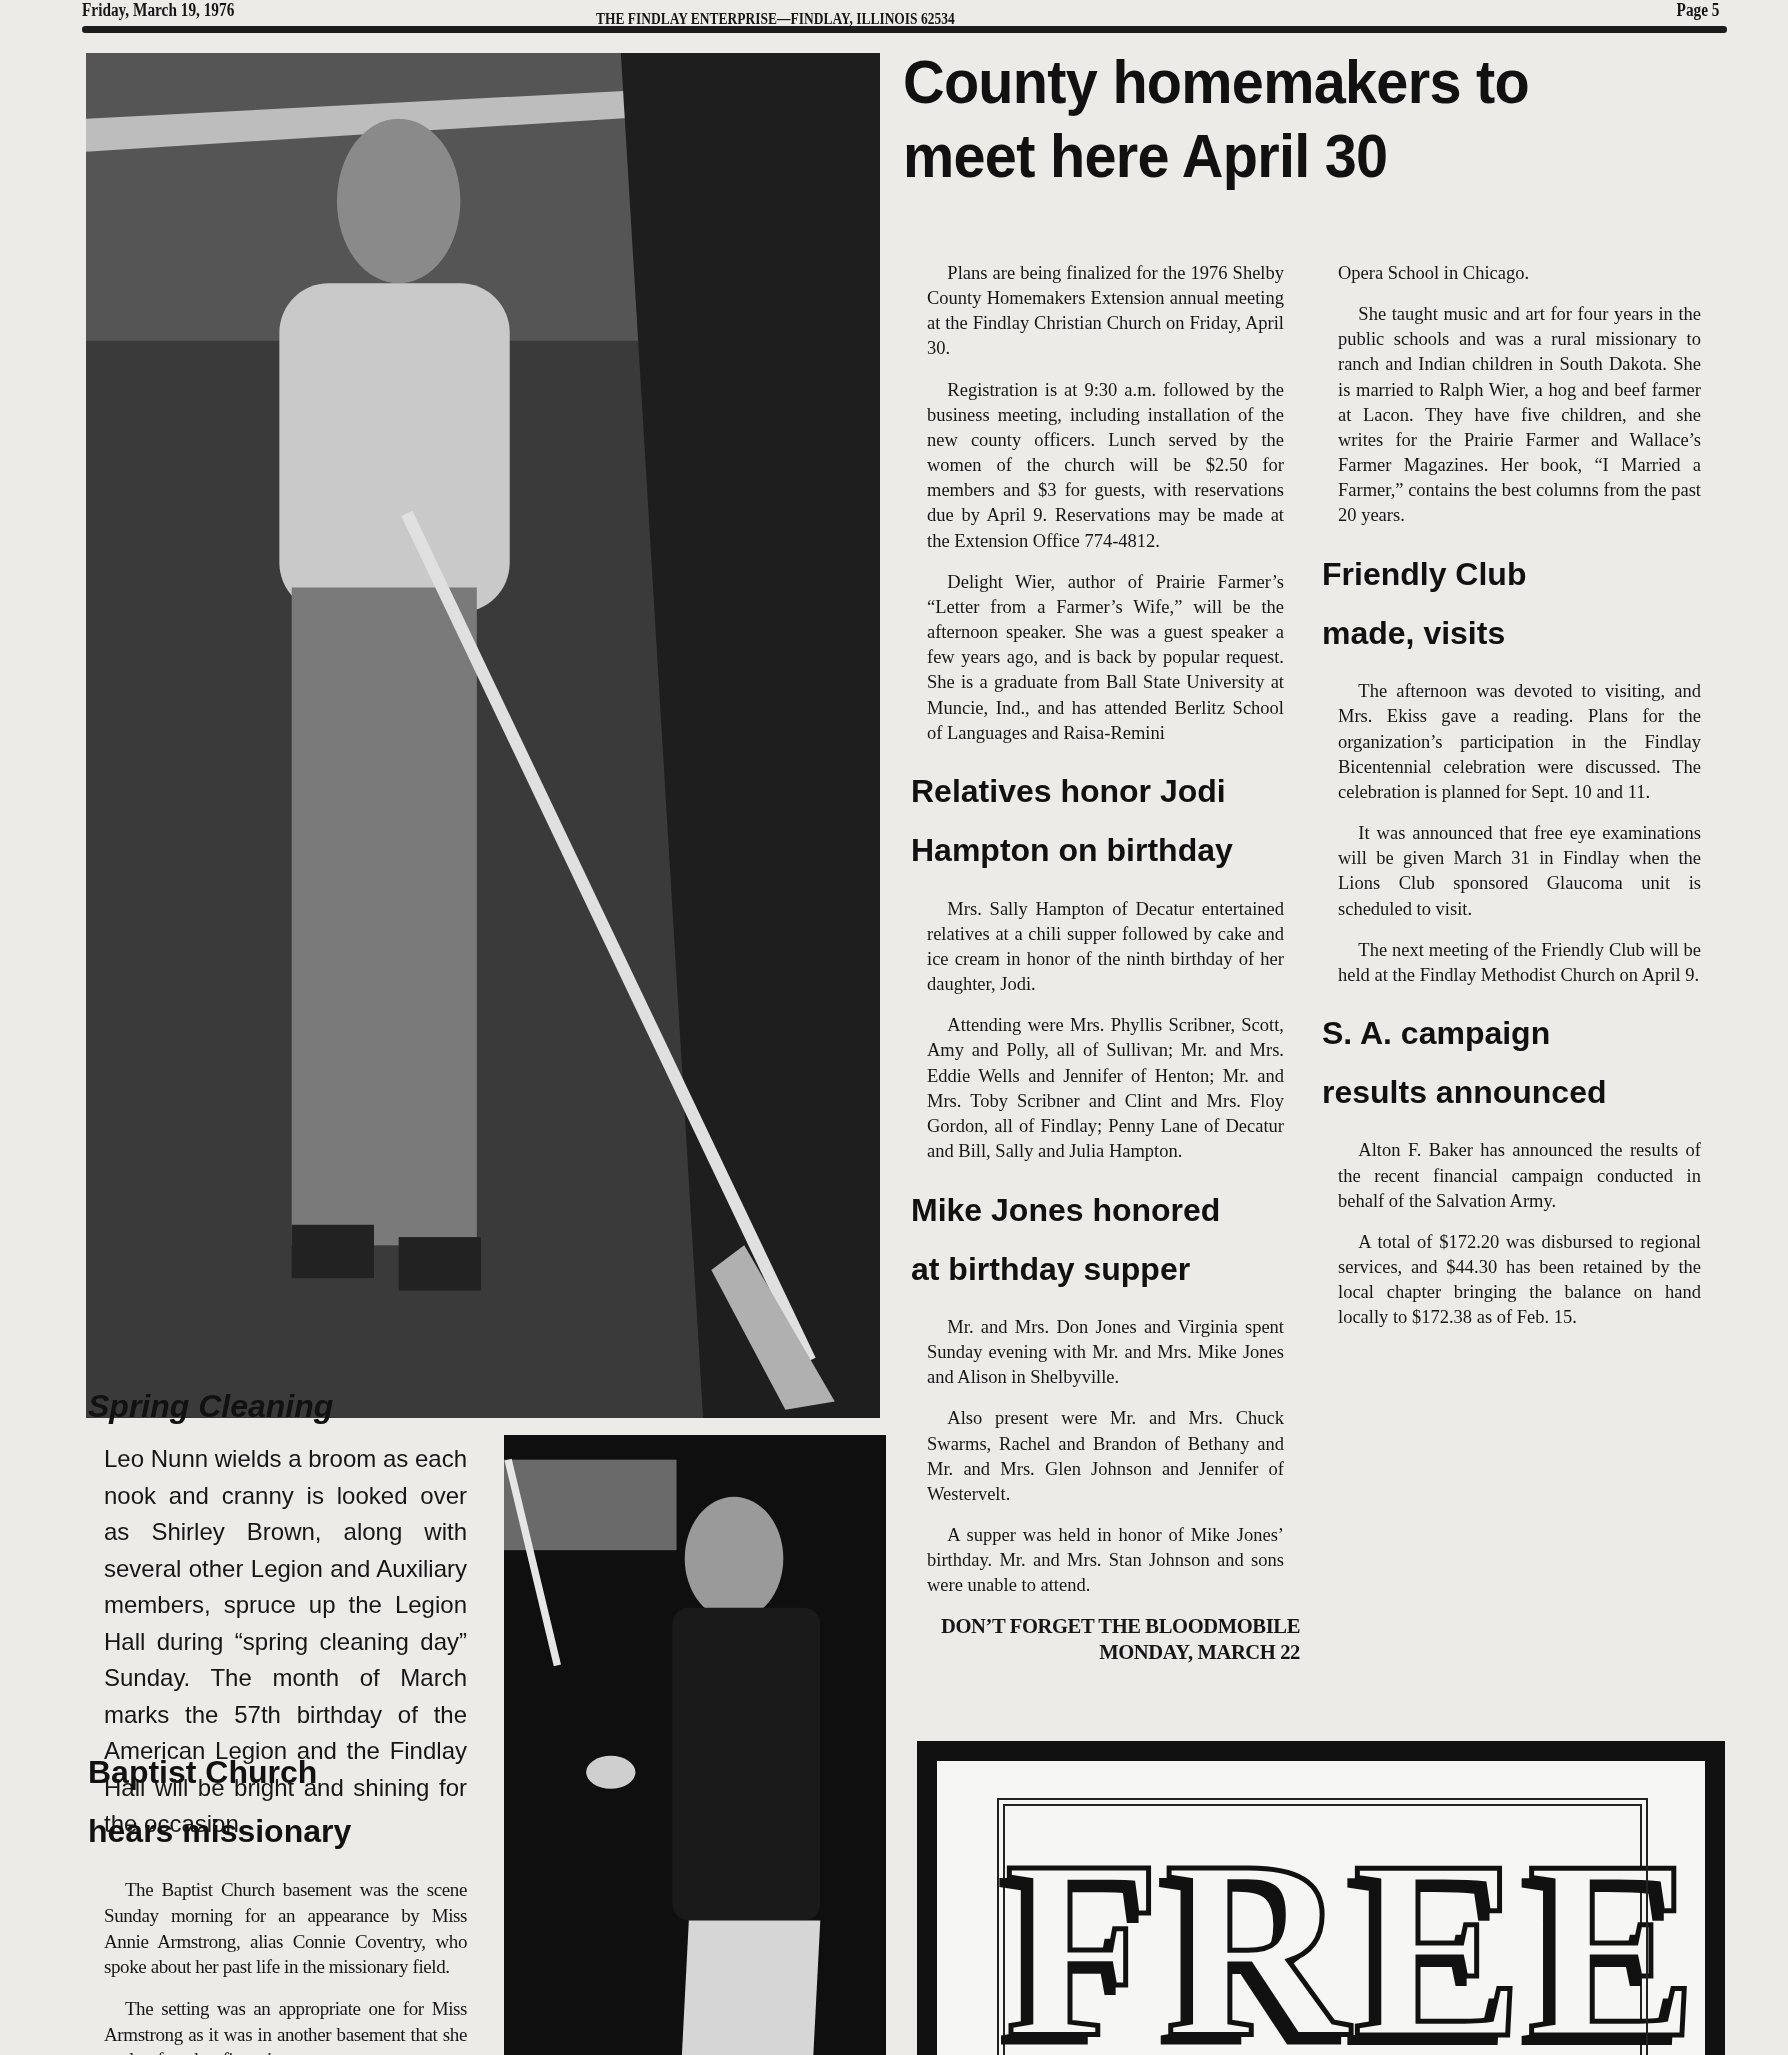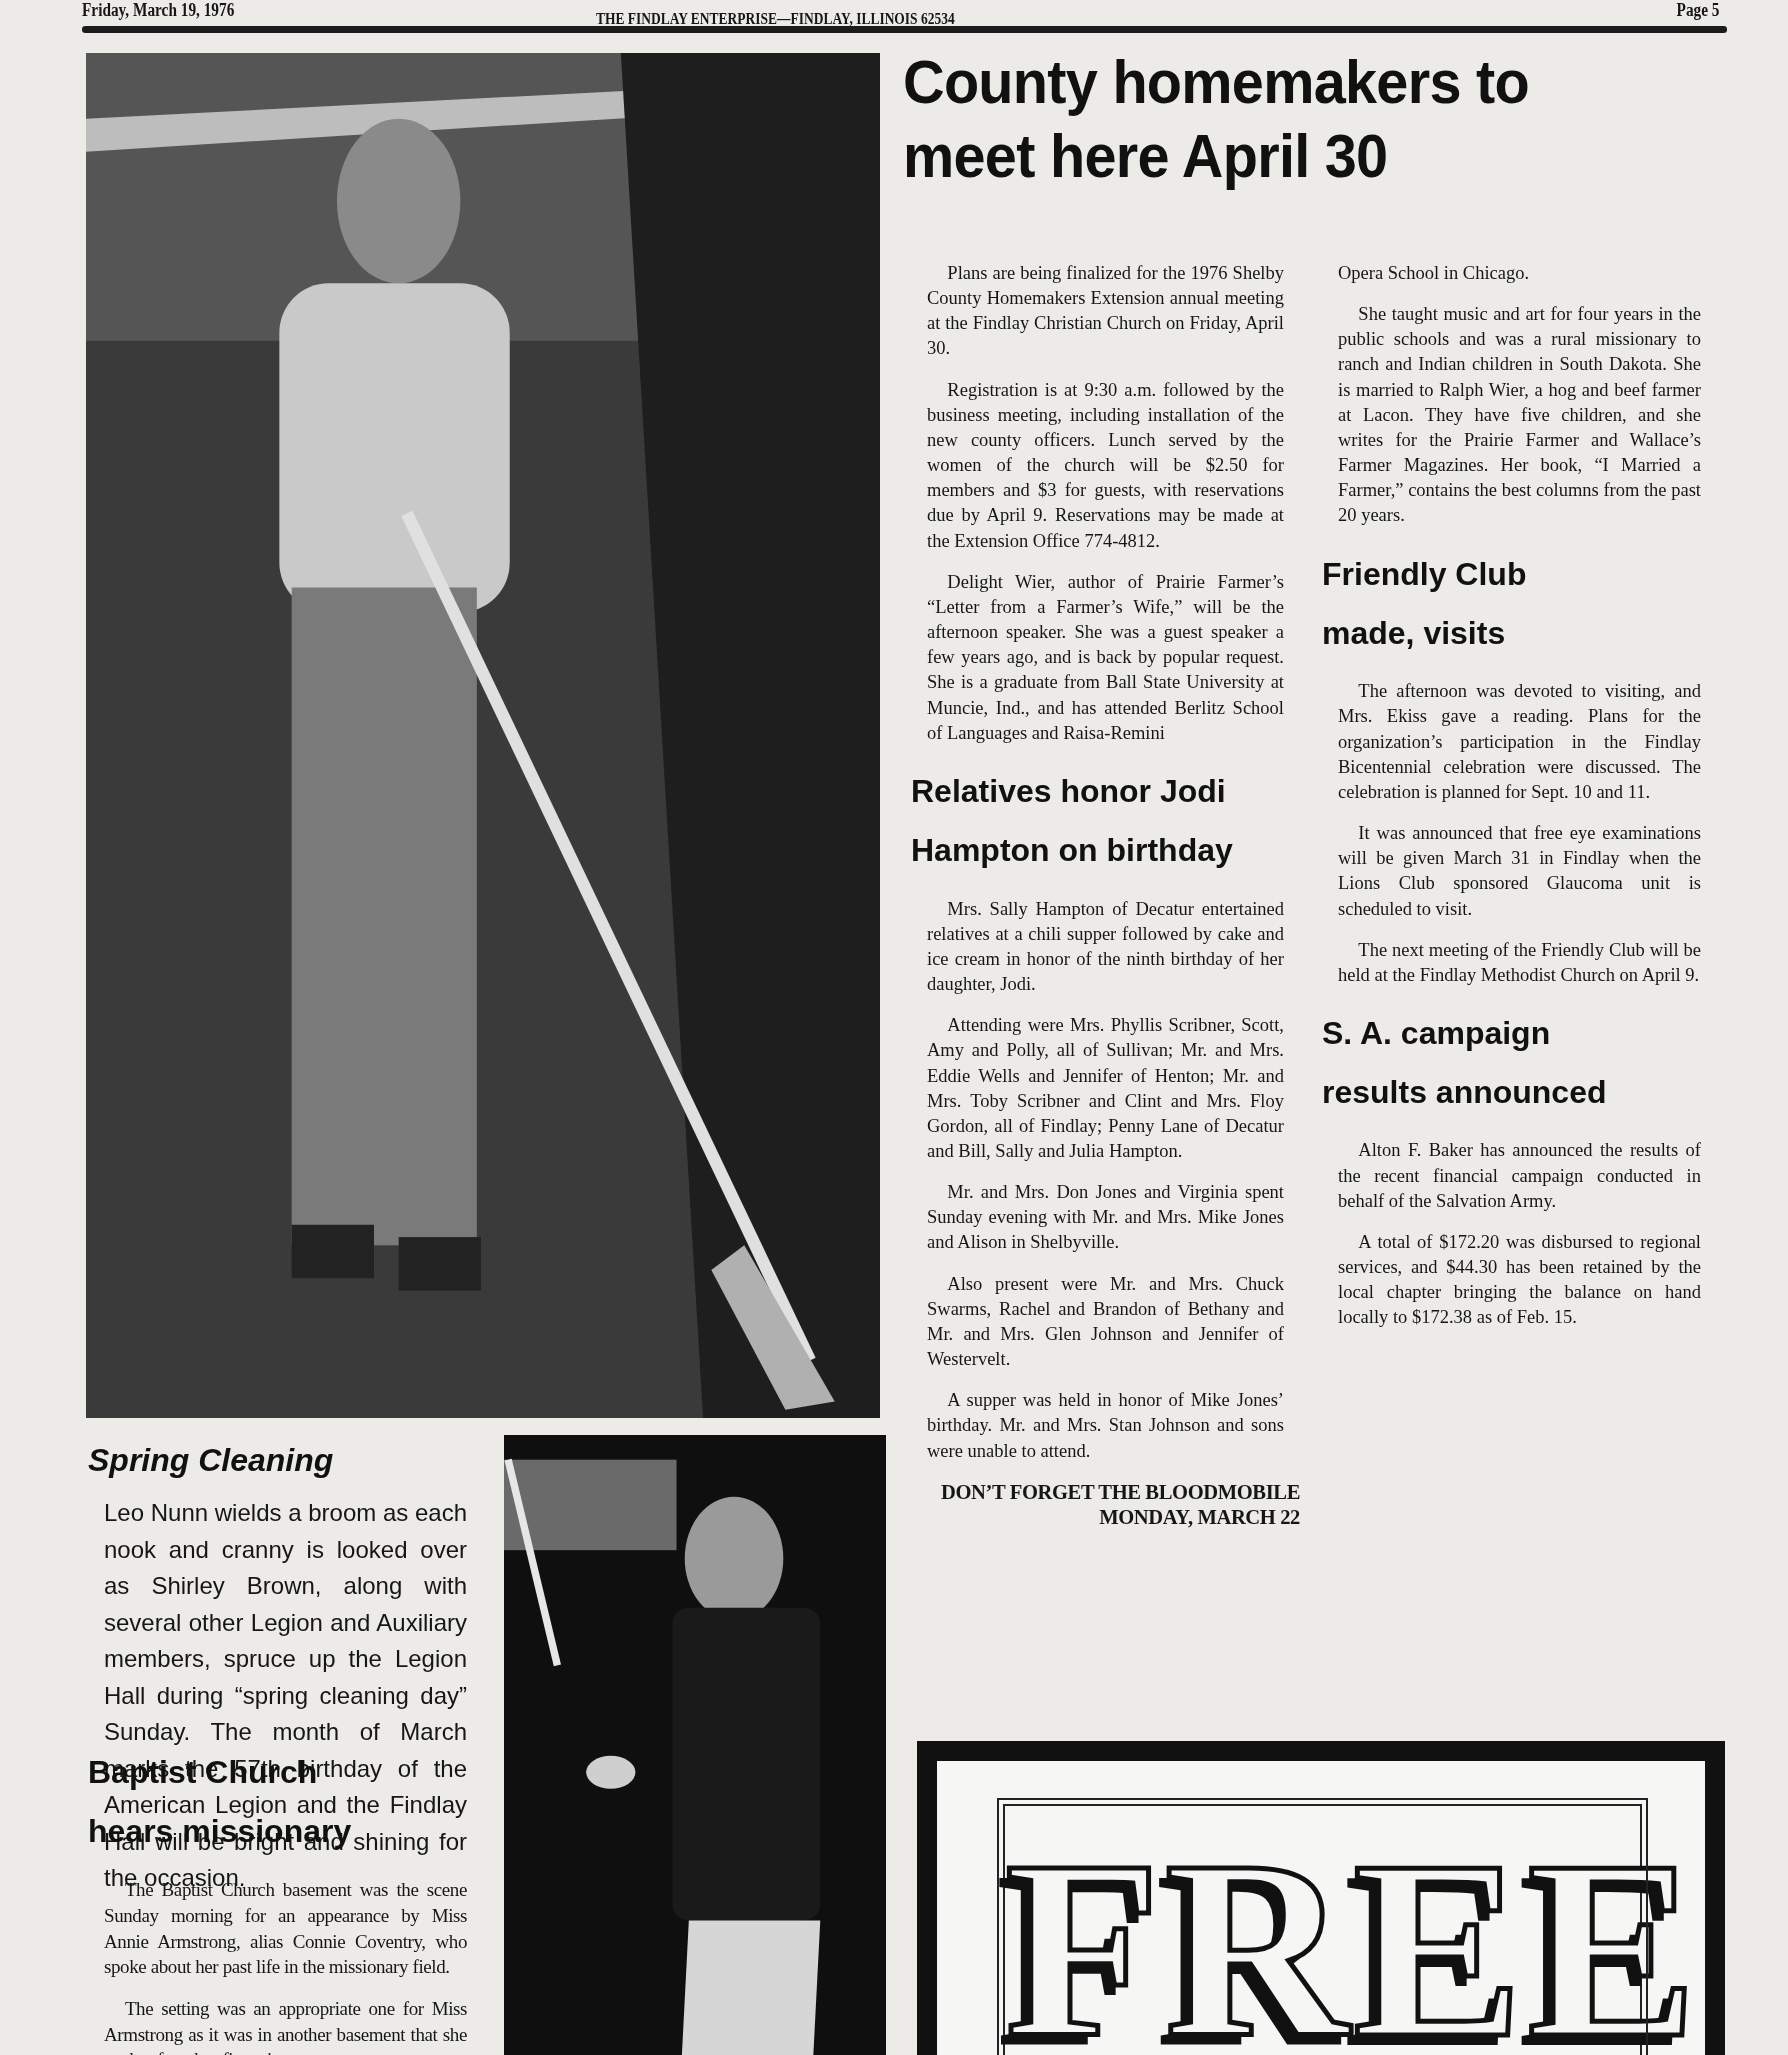--- a/index.html
+++ b/index.html
@@ -53,21 +53,21 @@
     <ellipse cx="760" cy="360" rx="150" ry="200" fill="#8a8a8a"></ellipse>
     <rect x="470" y="560" width="560" height="800" rx="120" fill="#c9c9c9"></rect>
     <rect x="500" y="1300" width="450" height="1600" fill="#7a7a7a"></rect>
     <rect x="500" y="2850" width="200" height="130" fill="#222"></rect>
     <rect x="760" y="2880" width="200" height="130" fill="#222"></rect>
     <line x1="780" y1="1120" x2="1760" y2="3180" stroke="#e0e0e0" stroke-width="30"></line>
     <polygon points="1600,2900 1820,3280 1700,3300 1520,2960" fill="#b0b0b0"></polygon>
   </svg>
 </div>
 
-<div class="abs" style="left:88px; top:1441px; width:395px;">
+<div class="abs" style="left:88px; top:1387px; width:395px;">
   <h3 class="hl hl-italic">Spring Cleaning</h3>
   <div class="copy copy-sans" style="margin-top:12.3px;">
     <p>Leo Nunn wields a broom as each nook and cranny is looked over as Shirley Brown, along with several other Legion and Auxiliary members, spruce up the Legion Hall during “spring cleaning day” Sunday. The month of March marks the 57th birthday of the American Legion and the Findlay Hall will be bright and shining for the occasion.</p>
   </div>
 </div>
 
 <div class="abs photo" style="left:504px; top:1435px; width:382px; height:724px;">
   <svg viewBox="0 0 930 1760" preserveAspectRatio="none">
     <rect width="930" height="1760" fill="#0f0f0f"></rect>
     <rect x="0" y="60" width="420" height="220" fill="#6a6a6a"></rect>
@@ -102,20 +102,24 @@
     <p>Delight Wier, author of Prairie Farmer’s “Letter from a Farmer’s Wife,” will be the afternoon speaker. She was a guest speaker a few years ago, and is back by popular request. She is a graduate from Ball State University at Muncie, Ind., and has attended Berlitz School of Languages and Raisa-Remini</p>
   </div>
   <div style="margin-top:10px;">
     <h2 class="hl hl-sm">Relatives honor Jodi</h2>
     <h2 class="hl hl-sm">Hampton on birthday</h2>
   </div>
   <div class="copy" style="margin-top:16.4px;">
     <p>Mrs. Sally Hampton of Decatur entertained relatives at a chili supper followed by cake and ice cream in honor of the ninth birthday of her daughter, Jodi.</p>
     <p>Attending were Mrs. Phyllis Scribner, Scott, Amy and Polly, all of Sullivan; Mr. and Mrs. Eddie Wells and Jennifer of Henton; Mr. and Mrs. Toby Scribner and Clint and Mrs. Floy Gordon, all of Findlay; Penny Lane of Decatur and Bill, Sally and Julia Hampton.</p>
   </div>
+  <div style="margin-top:16.4px;">
+    <h2 class="hl hl-sm">Mike Jones honored</h2>
+    <h2 class="hl hl-sm">at birthday supper</h2>
+  </div>
   <div class="copy" style="margin-top:8.2px;">
     <p>Mr. and Mrs. Don Jones and Virginia spent Sunday evening with Mr. and Mrs. Mike Jones and Alison in Shelbyville.</p>
     <p>Also present were Mr. and Mrs. Chuck Swarms, Rachel and Brandon of Bethany and Mr. and Mrs. Glen Johnson and Jennifer of Westervelt.</p>
     <p>A supper was held in honor of Mike Jones’ birthday. Mr. and Mrs. Stan Johnson and sons were unable to attend.</p>
   </div>
   <div class="notice" style="margin-top:10px;">
     <div>DON’T FORGET THE BLOODMOBILE</div>
     <div>MONDAY, MARCH 22</div>
   </div>
 </div>

